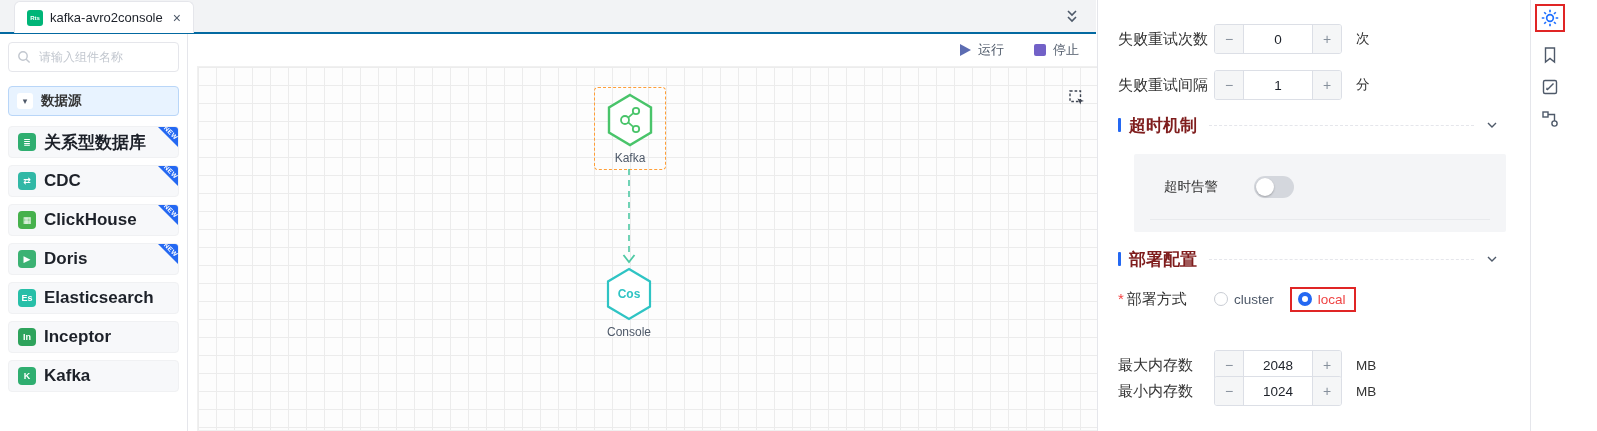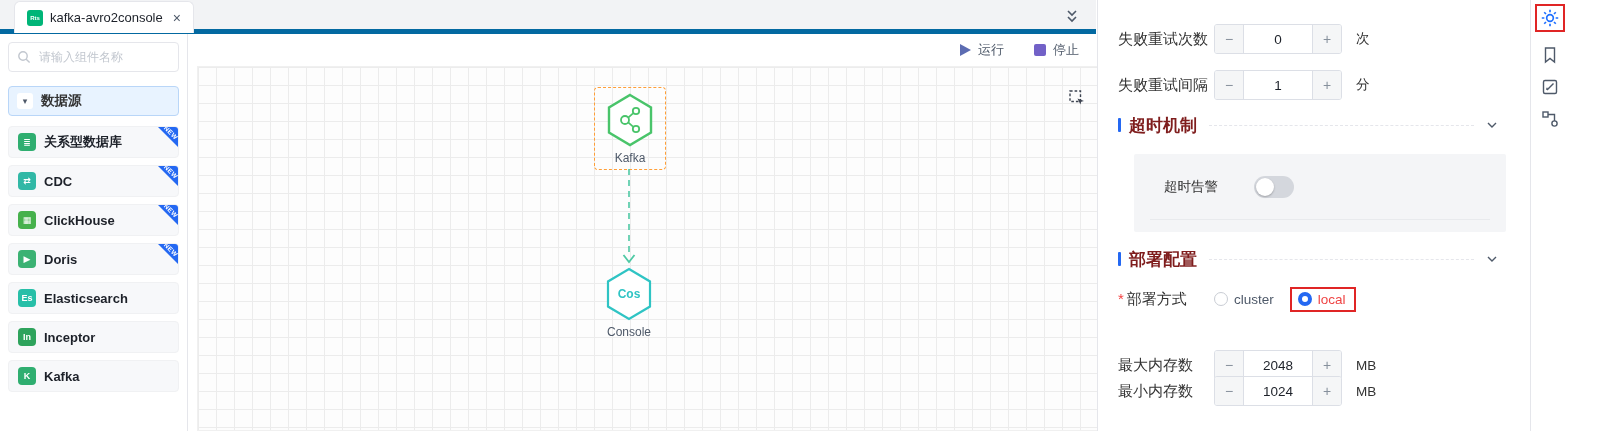--- a/index.html
+++ b/index.html
@@ -1,20 +1,20 @@
 <!DOCTYPE html>
 <html><head>
 <meta charset="utf-8">
 <style>
   html,body{margin:0;padding:0;background:#fff;}
   .app{position:relative;width:1597px;height:431px;background:#fff;overflow:hidden;
        font-family:"Liberation Sans","DejaVu Sans",sans-serif;color:#1d2129;font-size:13px;}
 
   
-  .tabbar{position:absolute;left:0;top:0;width:1096px;height:34px;background:#f2f3f5;border-bottom:5px solid #0369a1;box-sizing:border-box;}
+  .tabbar{position:absolute;left:0;top:0;width:1096px;height:34px;background:#f2f3f5;border-bottom:2px solid #0369a1;box-sizing:border-box;}
   .tab{position:absolute;left:14px;top:1px;height:32px;background:#fff;display:flex;align-items:center;gap:7px;
        padding:0 12px;border:1px solid #e5e6eb;border-bottom:none;border-radius:6px 6px 0 0;box-sizing:border-box;cursor:pointer;}
   .tab-ico{width:16px;height:16px;border-radius:3px;background:#00b578;color:#fff;font-size:6px;font-weight:bold;
        display:flex;align-items:center;justify-content:center;flex:none;}
   .tab-label{font-size:13px;color:#1d2129;}
   .tab-close{color:#4e5969;font-size:14px;margin-left:3px;cursor:pointer;line-height:1;}
   .collapse-btn{position:absolute;right:14px;top:7px;width:20px;height:20px;cursor:pointer;}
 
   
   .sidebar{position:absolute;left:0;top:34px;width:188px;bottom:0;background:#fff;border-right:1px solid #e5e6eb;box-sizing:border-box;}
@@ -23,21 +23,21 @@
   .search svg{flex:none;}
   .search input{border:none;outline:none;flex:1;min-width:0;font-size:12px;color:#1d2129;background:transparent;font-family:inherit;}
   .search input::placeholder{color:#c2c7cf;}
   .group{display:flex;align-items:center;gap:8px;margin:14px 8px 10px;height:30px;background:#e8f3ff;border:1px solid #b9d6f8;
        border-radius:4px;padding:0 8px;font-weight:bold;box-sizing:border-box;cursor:pointer;}
   .caret{width:16px;height:16px;background:#fff;border-radius:3px;font-size:9px;color:#4e5969;display:flex;align-items:center;justify-content:center;flex:none;}
   .g-label{font-size:13px;}
   .s-item{position:relative;display:flex;align-items:center;gap:8px;height:32px;margin:0 8px 7px;background:#f7f8fa;
        border:1px solid #f0f1f3;border-radius:4px;padding:0 9px;overflow:hidden;font-weight:bold;box-sizing:border-box;cursor:grab;}
   .s-ico{width:18px;height:18px;border-radius:4px;color:#fff;font-size:9px;font-weight:bold;display:flex;align-items:center;justify-content:center;flex:none;}
-  .s-label{font-size:13px;white-space:nowrap;}
+  .s-label{font-size:17px;white-space:nowrap;}
   .ribbon{position:absolute;top:-1px;right:-1px;width:22px;height:22px;background:#2468f2;clip-path:polygon(0 0,100% 0,100% 100%);}
   .ribbon i{position:absolute;left:6px;top:3px;font-size:6.5px;font-style:normal;color:#fff;font-weight:bold;transform:rotate(45deg);letter-spacing:.3px;}
 
   
   .canvas{position:absolute;left:189px;top:34px;width:1072px;bottom:0;background:#fff;}
   .ctoolbar{position:absolute;top:0;left:0;right:0;height:32px;display:flex;justify-content:flex-end;align-items:center;gap:30px;padding-right:24px;box-sizing:border-box;}
   .cbtn{display:flex;align-items:center;gap:7px;color:#4e5969;font-size:13px;cursor:pointer;}
   .play-ico{width:0;height:0;border-left:11px solid #5c6cb2;border-top:6.5px solid transparent;border-bottom:6.5px solid transparent;}
   .stop-ico{width:12px;height:12px;background:#7261c7;border-radius:2px;}
   .grid{position:absolute;left:8px;right:8px;top:32px;bottom:0;background-color:#fdfdfd;border:1px solid #f0f0f0;

